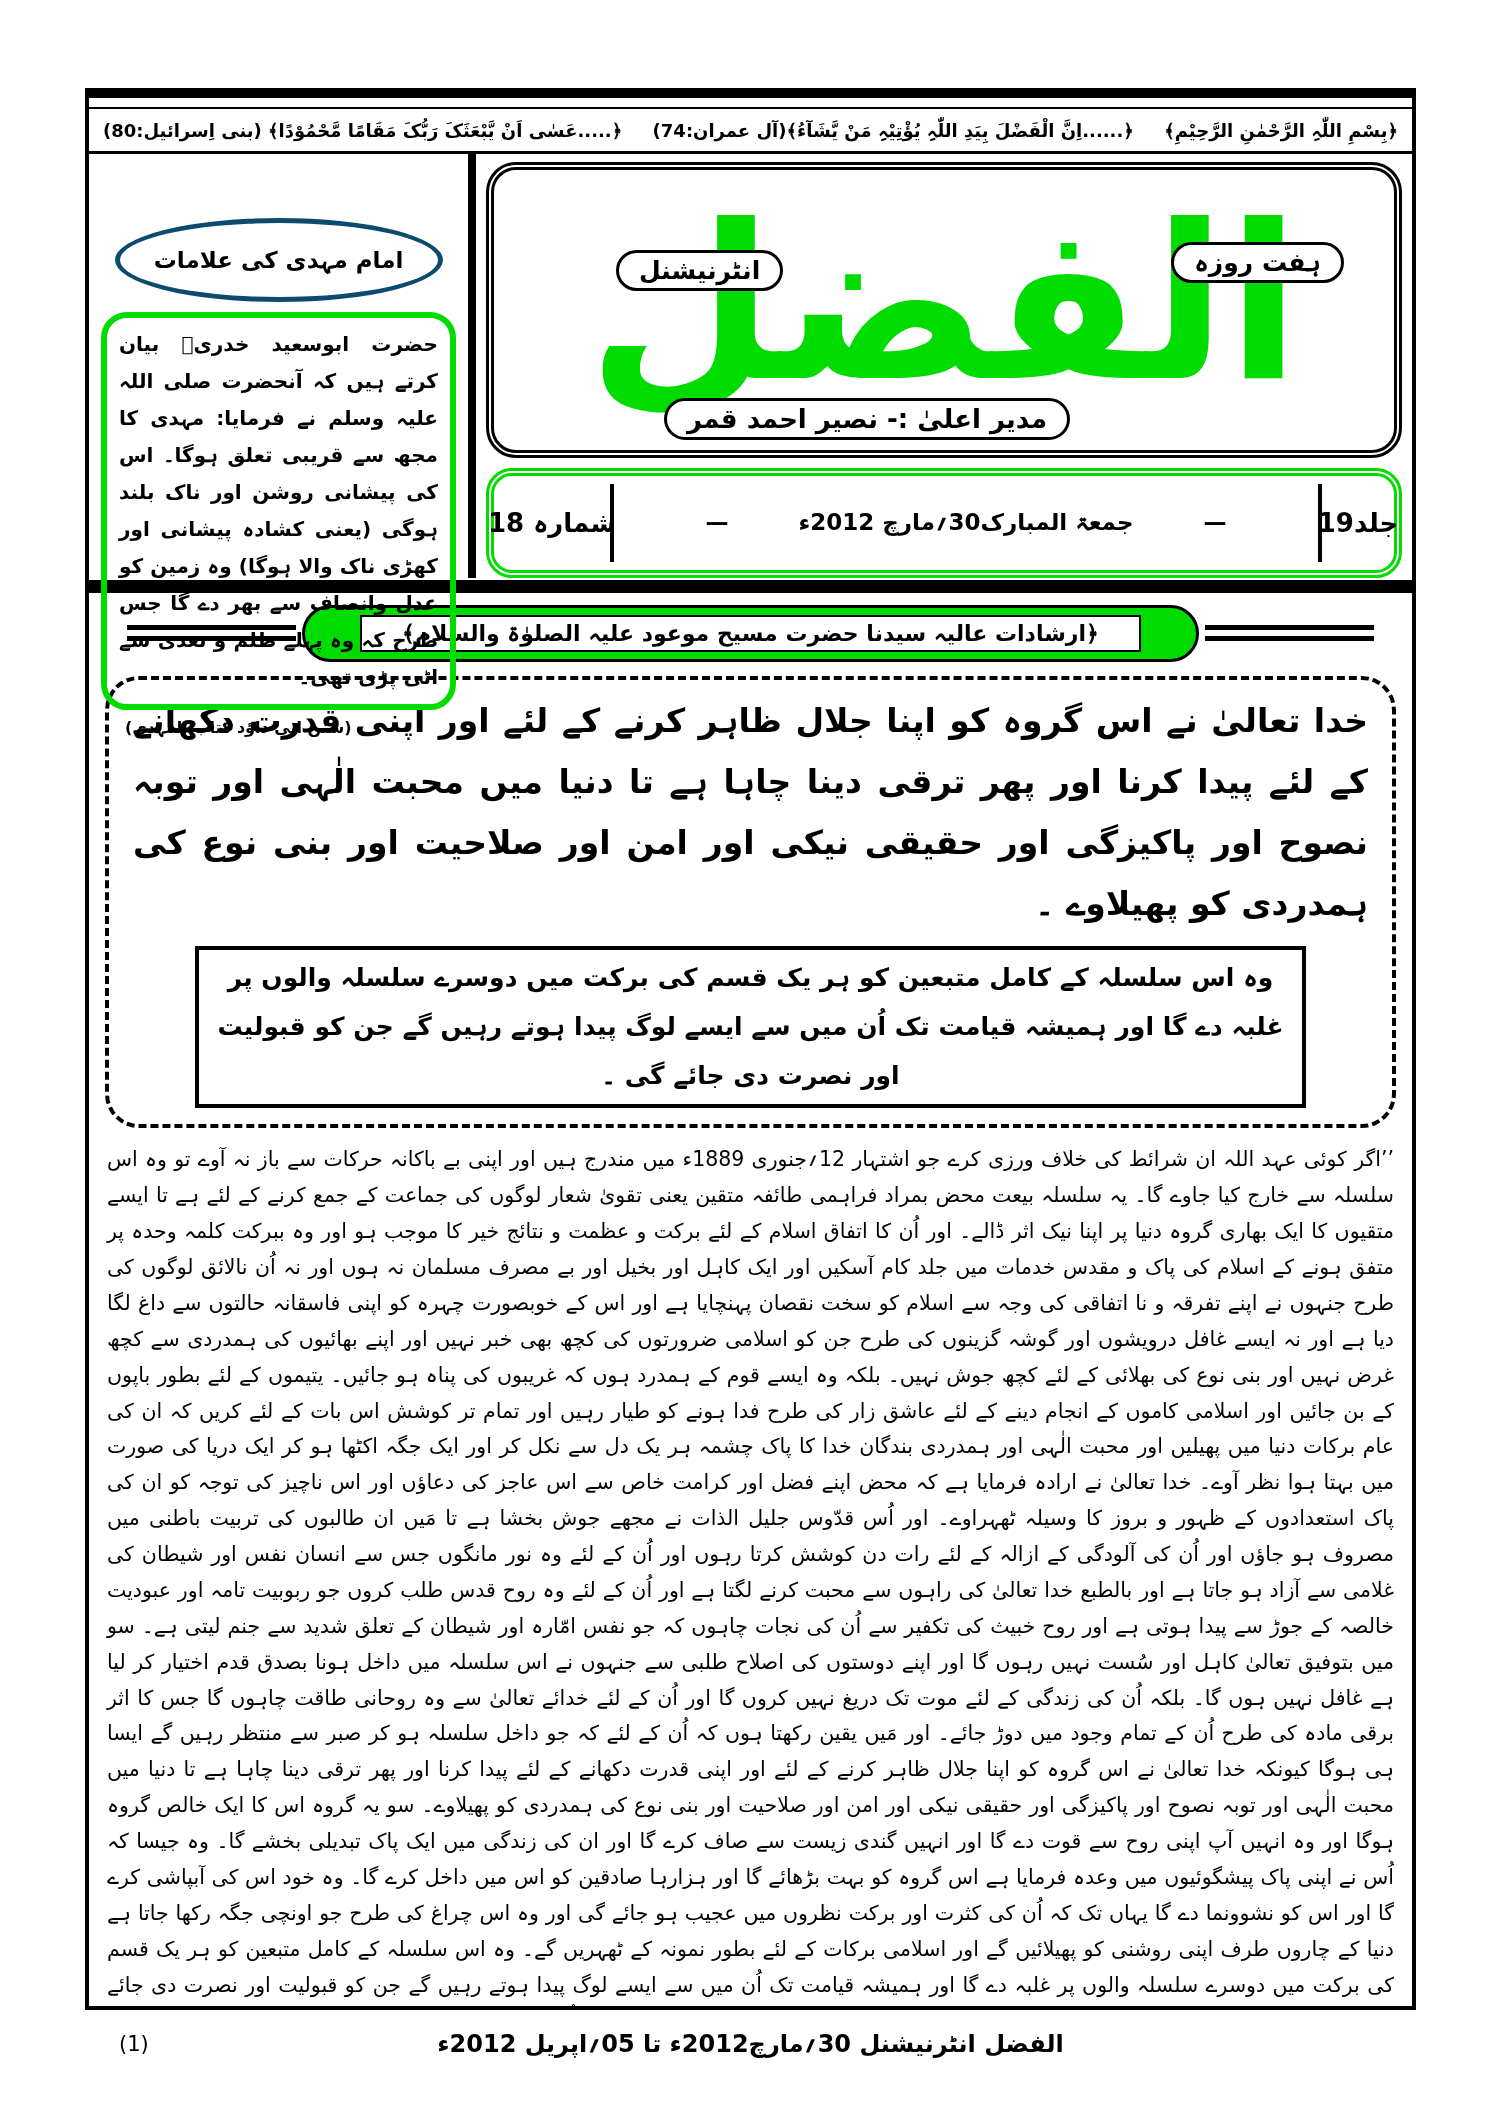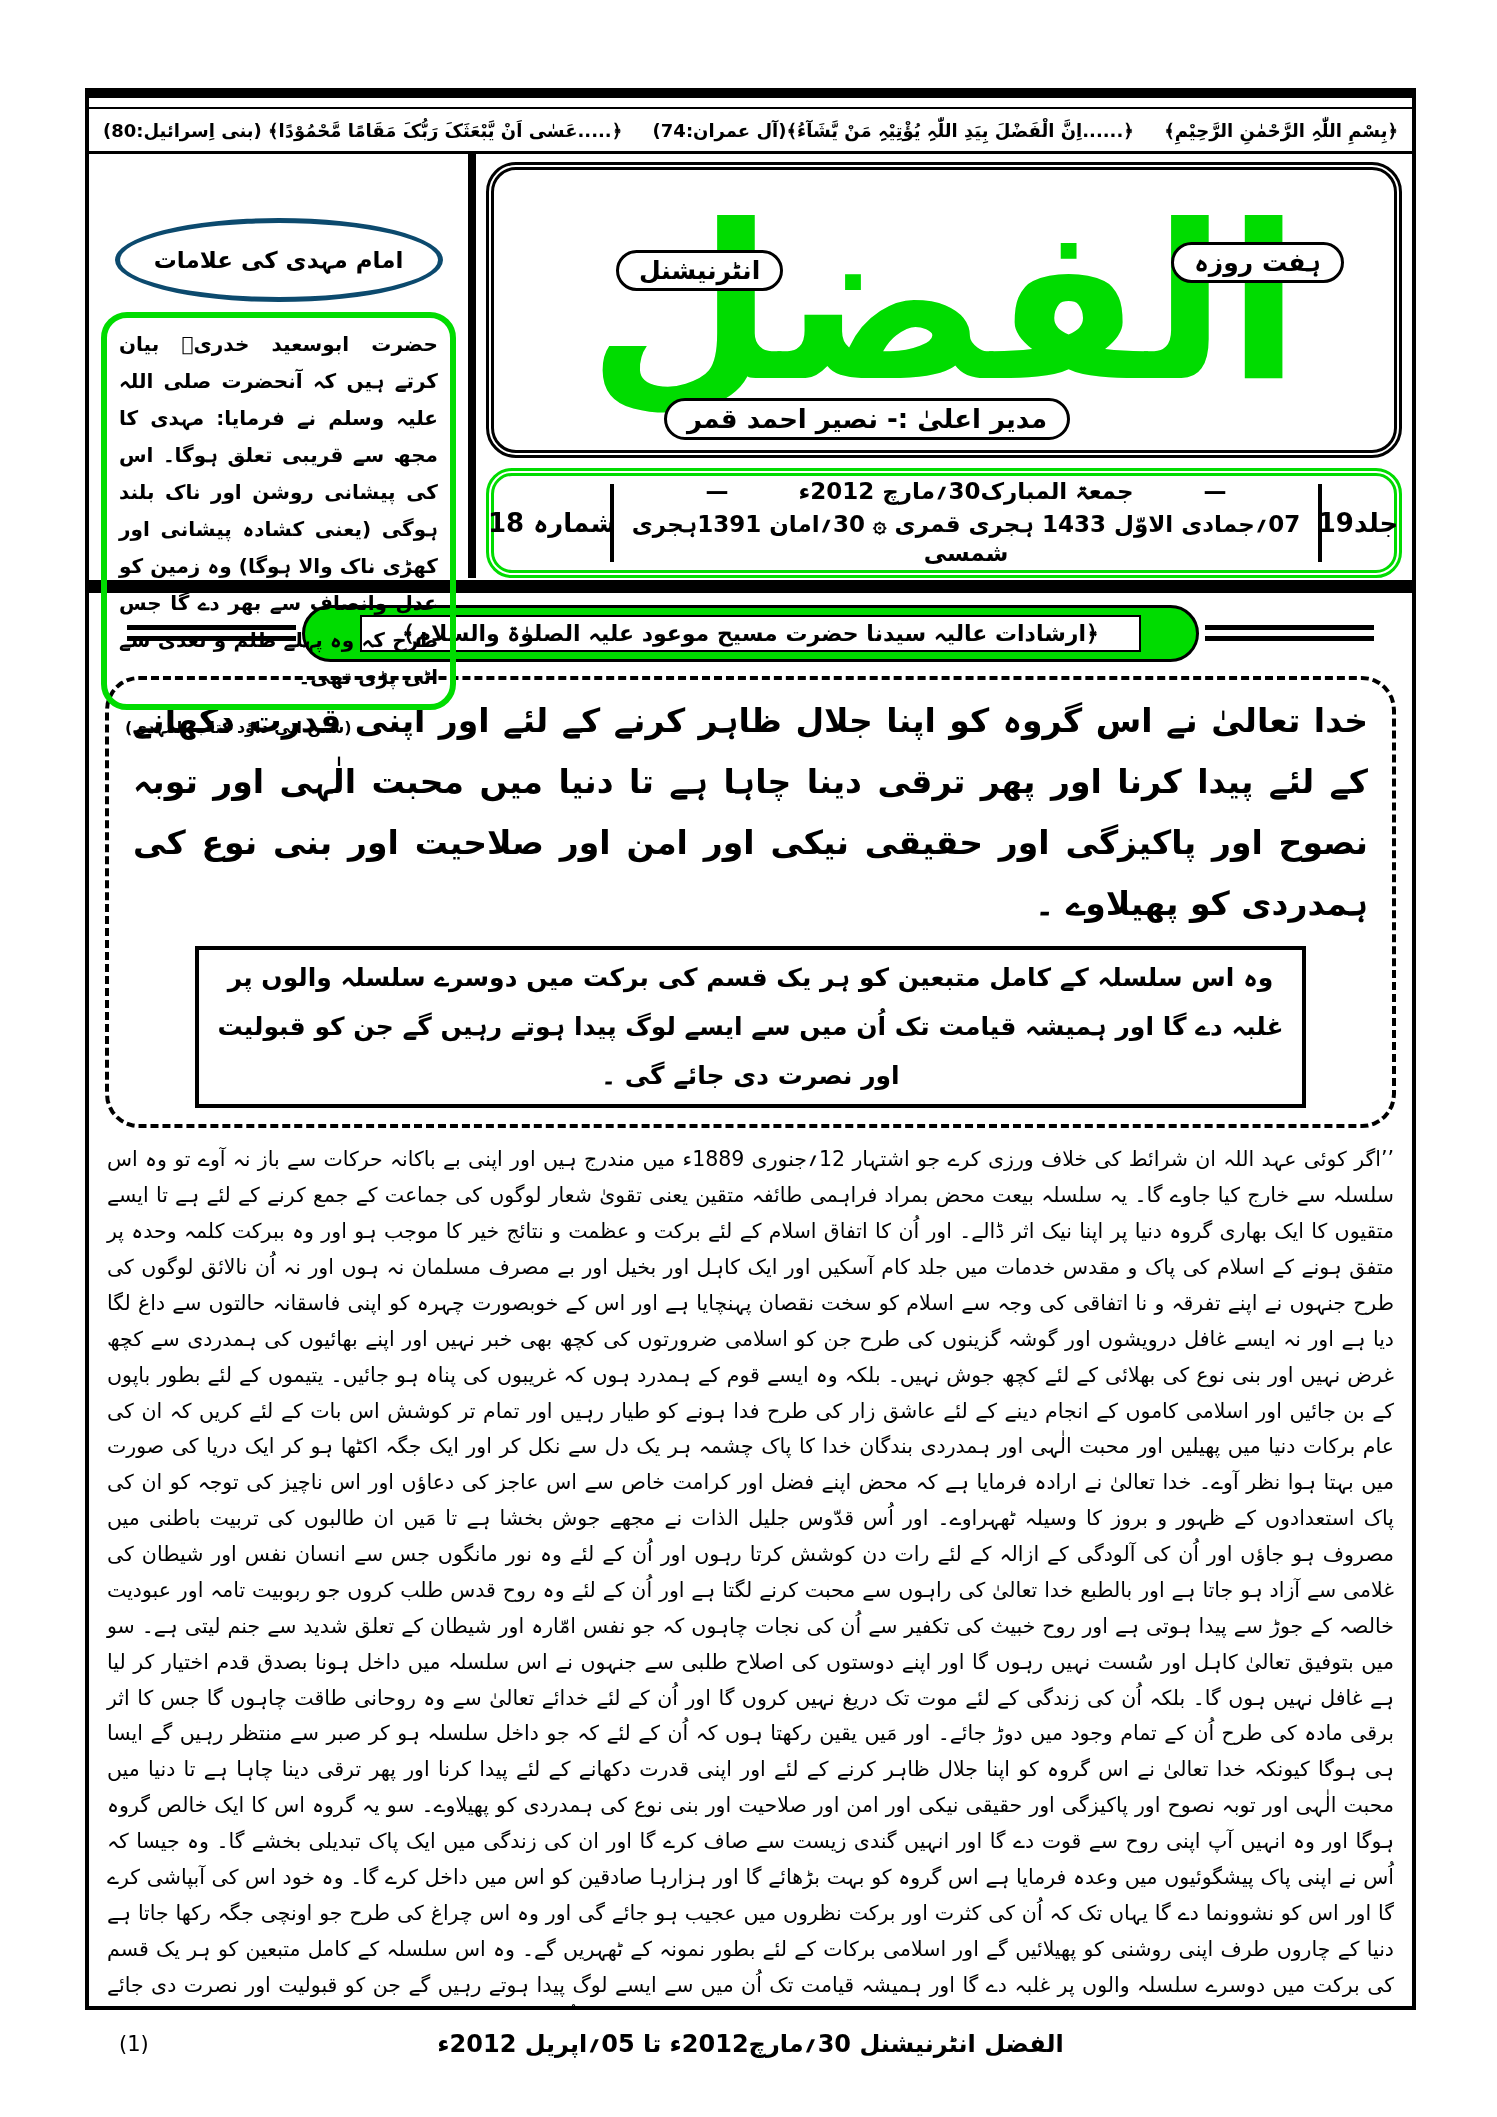--- a/index.html
+++ b/index.html
@@ -85,21 +85,20 @@
 
         <div class="datebar">
           <div class="db-cell db-vol">جلد19</div>
           <div class="db-line"></div>
           <div class="db-center">
             <div class="db-top">
               <span>—</span>
               <span>جمعۃ المبارک30؍مارچ 2012ء</span>
               <span>—</span>
             </div>
-            <div>07؍جمادی الاوّل 1433 ہجری قمری  ۞  30؍امان 1391ہجری شمسی</div>
           </div>
           <div class="db-line"></div>
           <div class="db-cell db-issue">شمارہ 18</div>
         </div>
       </div>
 
       <div class="vdivider"></div>
 
       <div class="sidebar-col">
         <div class="oval">امام مہدی کی علامات</div>

